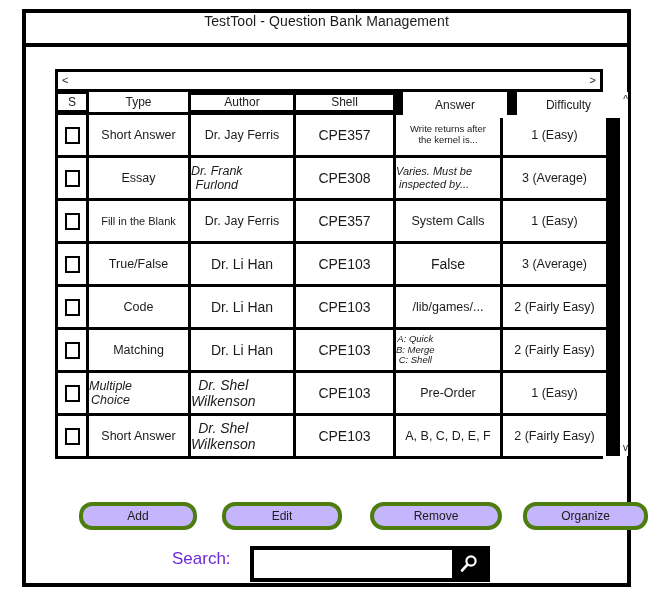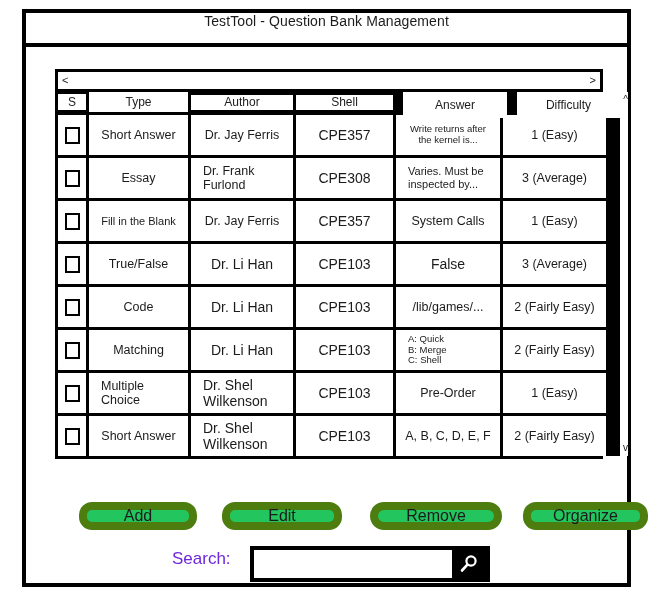--- a/index.html
+++ b/index.html
@@ -146,42 +146,42 @@
     border: 2px solid #000000;
     background: #ffffff;
     box-sizing: border-box;
   }
 
   .t-lg   { font-size: 14px; }
   .t-md   { font-size: 12.5px; }
   .t-sm   { font-size: 11px; }
   .t-xs   { font-size: 9.5px; }
   .t-wrap { white-space: pre-line; line-height: 1.15; }
-  .t-left { text-align: left; justify-content: flex-start; padding-left: 12px; }
+  .t-left { text-align: center; justify-content: flex-start; padding-left: 0; font-style: italic; }
 
   
   #button-row {
     position: absolute;
     left: 0;
     top: 489px;
     width: 100%;
     height: 34px;
   }
   .wf-button {
     position: absolute;
     top: 0;
     height: 28px;
-    border: 8px solid #4d7c0f;
+    border: 4px solid #4d7c0f;
     border-radius: 13px;
-    background: #22c55e;
+    background: #c4b5fd;
     box-sizing: border-box;
     display: flex;
     align-items: center;
     justify-content: center;
-    font-size: 16px;
+    font-size: 12px;
     color: #1b1b1b;
     cursor: pointer;
   }
   #btn-add      { left: 53px;  width: 118px; }
   #btn-edit     { left: 196px; width: 120px; }
   #btn-remove   { left: 344px; width: 132px; border-radius: 14px; }
   #btn-organize { left: 497px; width: 125px; }
 
   
   #search-row {

